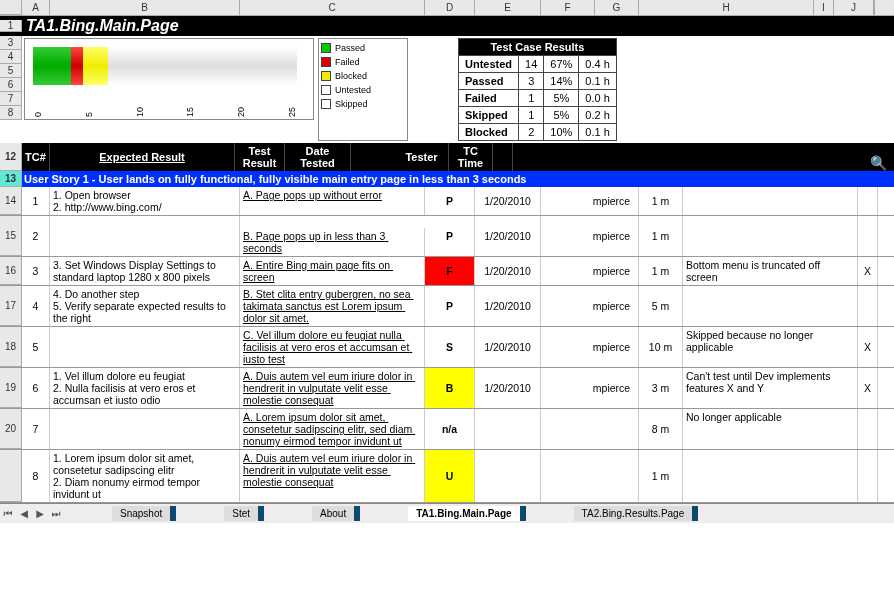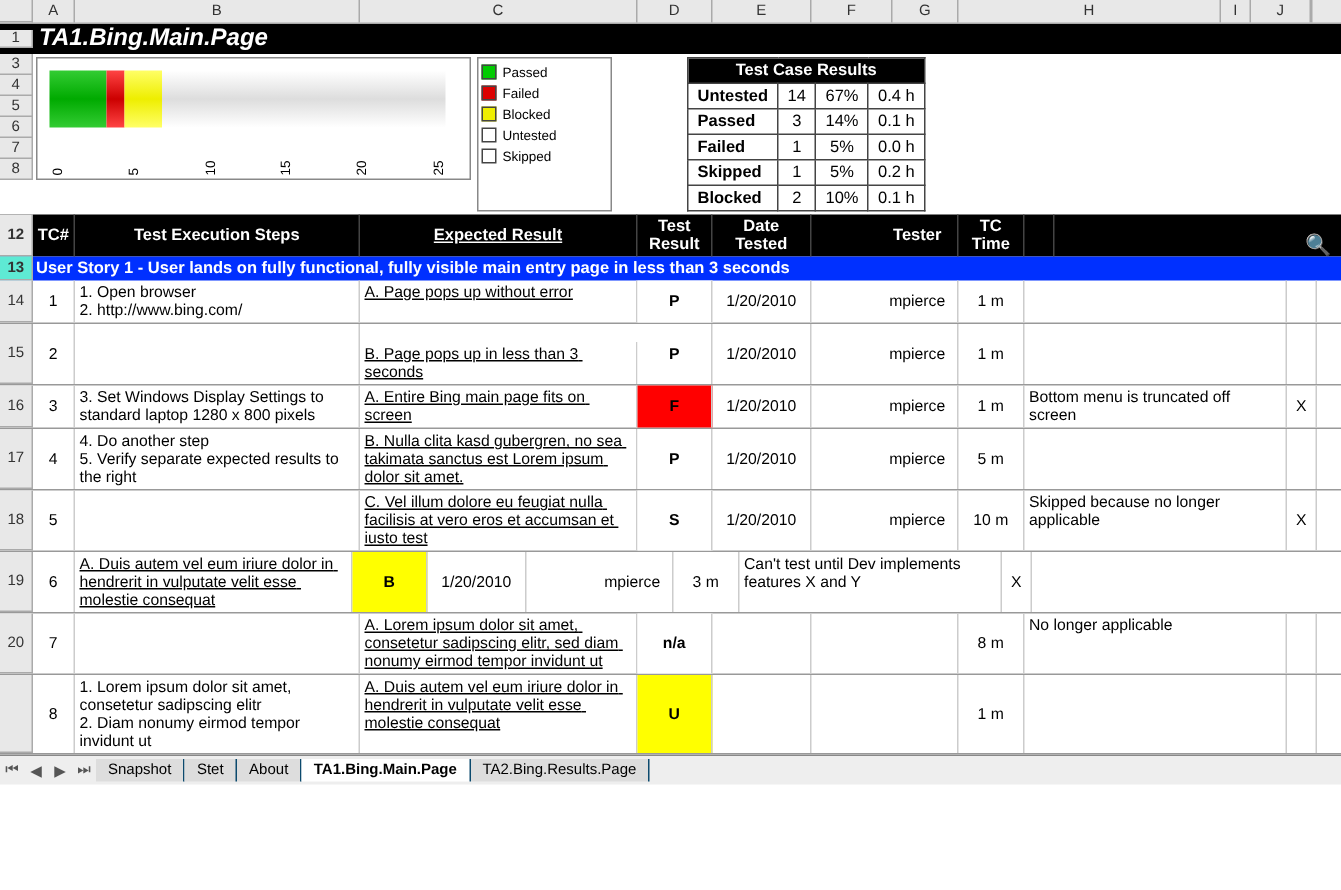--- a/index.html
+++ b/index.html
@@ -42,21 +42,21 @@
 .c-date { width: 66px; }
 .c-tester { width: 54px; margin-left: 44px; }
 .c-time { width: 44px; }
 .c-comment { width: 175px; }
 .c-x { width: 20px; }
 .res-p { background: #fff; }
 .res-f { background: #f00; color: #000; }
 .res-b { background: #ff0; color: #000; }
 .res-u { background: #ff0; color: #000; }
 .tabs { display: flex; background: #eee; border-top: 1px solid #888; height: 20px; font-size: 10px; align-items: center; }
-.tab { padding: 2px 8px; border-right: 1px solid #0c4a6e; background: #ddd; cursor: pointer; }
+.tab { padding: 2px 8px; border-right: 6px solid #0c4a6e; background: #ddd; cursor: pointer; margin-left: 48px; }
 .tab.active { background: #fff; font-weight: bold; }
 .nav-btn { width: 16px; text-align: center; color: #555; cursor: pointer; }
 .mag { position: absolute; right: 6px; top: 155px; font-size: 14px; }
 </style>
 </head>
 <body>
 
 <div class="sheet">
 
 <div class="colheads">
@@ -167,21 +167,20 @@
               <td>0.1 h</td>
             </tr>
           </tbody>
     </table>
   </div>
 </div>
 
 <div class="row header-row">
   <div class="rowhead">12</div>
   <div class="cell c-tc">TC#</div>
-  <div class="cell c-steps">Test Execution Steps</div>
   <div class="cell c-exp">Expected Result</div>
   <div class="cell c-res">Test Result</div>
   <div class="cell c-date">Date Tested</div>
   <div class="cell c-tester">Tester</div>
   <div class="cell c-time">TC Time</div>
   <div class="cell c-x"></div>
 </div>
 
 <span class="mag">🔍</span>
 
@@ -226,21 +225,21 @@
         <div class="cell c-tester center" style="white-space: pre-wrap;">mpierce</div>
         <div class="cell c-time center" style="white-space: pre-wrap;">1 m</div>
         <div class="cell c-comment" style="white-space: pre-wrap;">Bottom menu is truncated off screen</div>
         <div class="cell c-x center" style="white-space: pre-wrap;">X</div>
       </div>
       <div class="row data-row">
         <div class="rowhead">17</div>
         <div class="cell c-tc center" style="white-space: pre-wrap;">4</div>
         <div class="cell c-steps" style="white-space: pre-wrap;">4. Do another step
 5. Verify separate expected results to the right</div>
-        <div class="cell c-exp" style="white-space: pre-wrap;">B. Nulla clita kasd gubergren, no sea takimata sanctus est Lorem ipsum dolor sit amet.</div>
+        <div class="cell c-exp" style="white-space: pre-wrap;">B. Stet clita entry gubergren, no sea takimata sanctus est Lorem ipsum dolor sit amet.</div>
         <div class="cell c-res center res-p" style="white-space: pre-wrap;">P</div>
         <div class="cell c-date center" style="white-space: pre-wrap;">1/20/2010</div>
         <div class="cell c-tester center" style="white-space: pre-wrap;">mpierce</div>
         <div class="cell c-time center" style="white-space: pre-wrap;">5 m</div>
         <div class="cell c-comment" style="white-space: pre-wrap;"></div>
         <div class="cell c-x center" style="white-space: pre-wrap;"></div>
       </div>
       <div class="row data-row">
         <div class="rowhead">18</div>
         <div class="cell c-tc center" style="white-space: pre-wrap;">5</div>
@@ -249,20 +248,22 @@
         <div class="cell c-res center res-p" style="white-space: pre-wrap;">S</div>
         <div class="cell c-date center" style="white-space: pre-wrap;">1/20/2010</div>
         <div class="cell c-tester center" style="white-space: pre-wrap;">mpierce</div>
         <div class="cell c-time center" style="white-space: pre-wrap;">10 m</div>
         <div class="cell c-comment" style="white-space: pre-wrap;">Skipped because no longer applicable</div>
         <div class="cell c-x center" style="white-space: pre-wrap;">X</div>
       </div>
       <div class="row data-row">
         <div class="rowhead">19</div>
         <div class="cell c-tc center" style="white-space: pre-wrap;">6</div>
+        <div class="cell c-steps" style="white-space: pre-wrap;">1. Vel illum dolore eu feugiat
+2. Nulla facilisis at vero eros et accumsan et iusto odio</div>
         <div class="cell c-exp" style="white-space: pre-wrap;">A. Duis autem vel eum iriure dolor in hendrerit in vulputate velit esse molestie consequat</div>
         <div class="cell c-res center res-b" style="white-space: pre-wrap;">B</div>
         <div class="cell c-date center" style="white-space: pre-wrap;">1/20/2010</div>
         <div class="cell c-tester center" style="white-space: pre-wrap;">mpierce</div>
         <div class="cell c-time center" style="white-space: pre-wrap;">3 m</div>
         <div class="cell c-comment" style="white-space: pre-wrap;">Can't test until Dev implements features X and Y</div>
         <div class="cell c-x center" style="white-space: pre-wrap;">X</div>
       </div>
       <div class="row data-row">
         <div class="rowhead">20</div>

